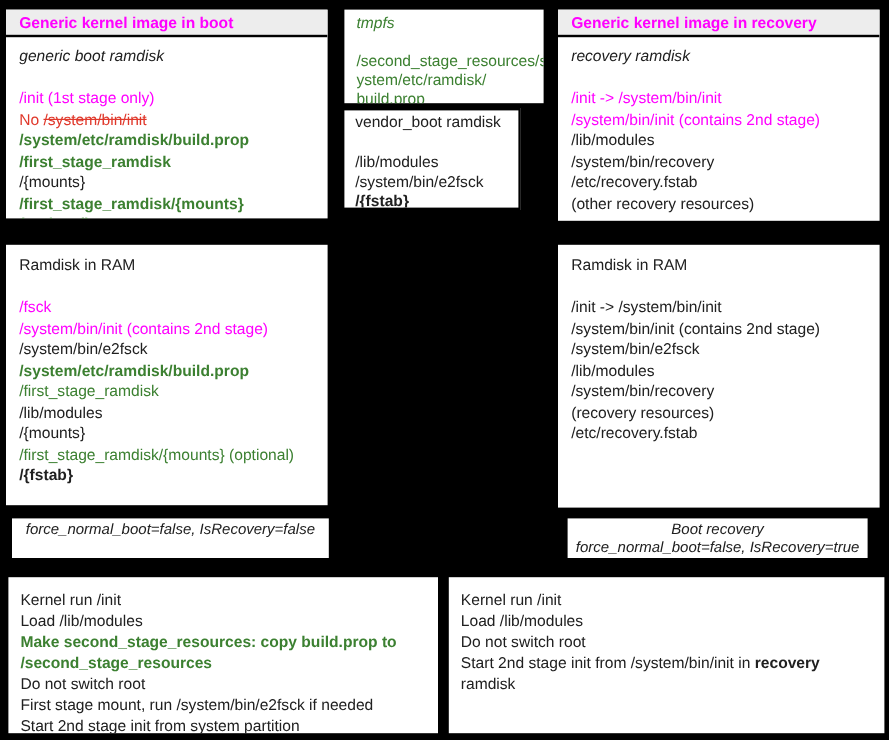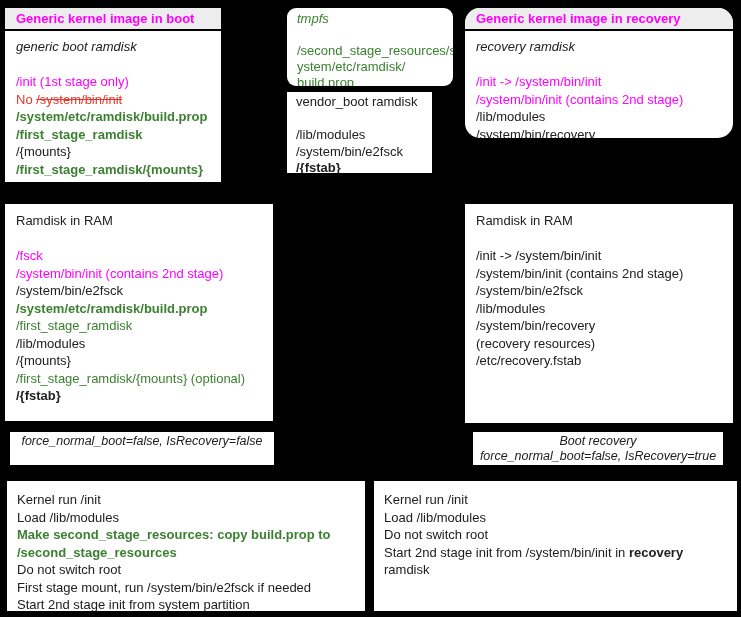--- a/index.html
+++ b/index.html
@@ -22,30 +22,30 @@
   }
   .hdr{
     background:var(--header-bg);border-bottom:2px solid #000;
     font-weight:700;color:var(--magenta);
     padding:3px 11px 3px;font-size:13px;line-height:15px;
   }
   .bd{padding:6px 11px;}
   #gki-boot .bd,#gki-recovery .bd{padding-top:7px;}
   #ram-boot .bd,#ram-recovery .bd{padding:8px 11px;}
   #tmpfs-box .bd{padding:3px 10px;}
-  #tmpfs-box{font-size:13px;line-height:16px;border-radius:9px;}
+  #tmpfs-box{font-size:13px;line-height:16px;}
   #vendor-box{line-height:16.5px;border:2px solid #000;}
   #vendor-box .bd{padding:2px 9px;}
   #steps-boot .bd,#steps-recovery .bd{padding:10px 10px 0;}
 
   
-  #gki-boot{left:5px;top:8px;width:216px;height:174px;}
+  #gki-boot{left:5px;top:8px;width:268px;height:174px;}
   #tmpfs-box{left:287px;top:8px;width:166px;height:78px;}
   #vendor-box{left:285px;top:90px;width:149px;height:85px;}
-  #gki-recovery{left:465px;top:8px;width:268px;height:130px;border-radius:15px;}
+  #gki-recovery{left:465px;top:8px;width:268px;height:176px;}
   #ram-boot{left:5px;top:204px;width:268px;height:217px;}
   #ram-recovery{left:465px;top:204px;width:268px;height:219px;}
   #strip-boot-android{left:10px;top:432px;width:264px;height:33px;}
   #strip-boot-recovery{left:473px;top:432px;width:250px;height:33px;}
   #steps-boot{left:7px;top:481px;width:358px;height:130px;}
   #steps-recovery{left:374px;top:481px;width:363px;height:130px;}
 
   .strip{text-align:center;font-style:italic;font-size:12.5px;line-height:15px;padding-top:2px;}
 
   

